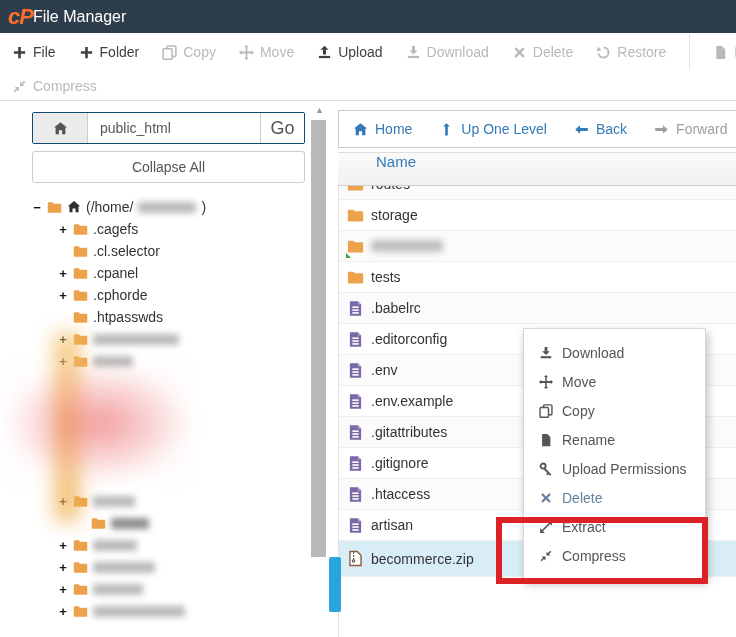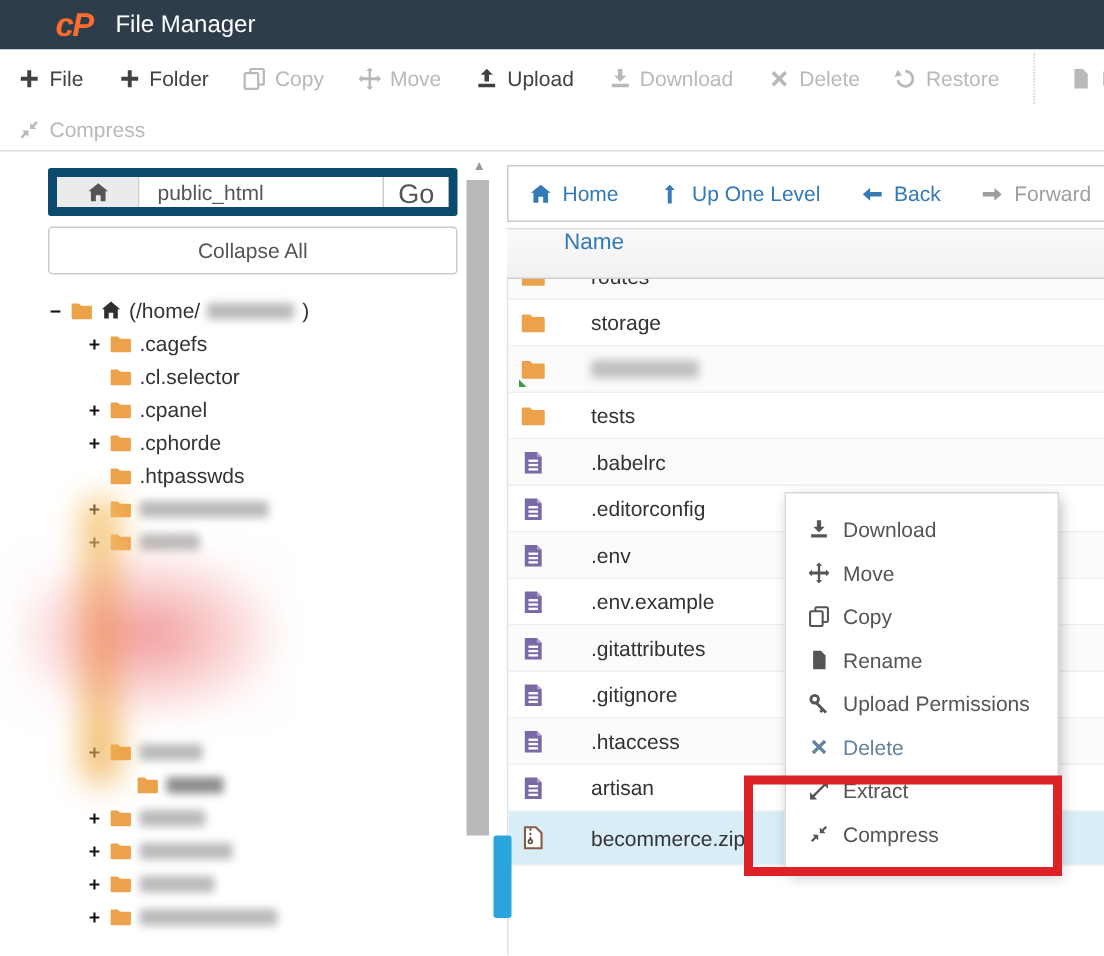--- a/index.html
+++ b/index.html
@@ -6,33 +6,33 @@
     --header-bg:#2e3d4c; --logo:#ff6c2c; --link:#337ab7; --folder:#eba24a;
     --doc:#7b68a6; --sel:#d9edf7; --red:#dc2127; --sblue:#2aa4dc;
   }
   *{box-sizing:border-box}
   html,body{margin:0;padding:0}
   body{width:736px;height:637px;position:relative;overflow:hidden;background:#fff;
        font-family:"Liberation Sans",sans-serif;color:#333;-webkit-font-smoothing:antialiased}
   .ic{width:15px;height:15px;flex:0 0 auto;vertical-align:-2px;fill:currentColor}
   
   .header{position:absolute;top:0;left:0;right:0;height:33px;background:var(--header-bg);
-          display:flex;align-items:center;padding-left:37px}
+          display:flex;align-items:center;padding-left:8px}
   .logo{color:var(--logo);font-weight:bold;font-style:italic;font-size:22px;letter-spacing:-1px}
-  .apptitle{color:#fff;font-size:16px;margin-left:15px}
+  .apptitle{color:#fff;font-size:16px;}
   
   .toolbar{position:absolute;top:33px;left:0;right:0;height:68px;background:#fff;border-bottom:1px solid #ddd}
   .tbrow1{position:absolute;top:0;left:0;right:0;height:38px;display:flex;align-items:center;padding-left:12px;gap:23px;overflow:hidden}
   .tbrow2{position:absolute;top:38px;left:0;right:0;height:30px;display:flex;align-items:center;padding-left:12px}
   .tbitem{font-size:14px;color:#414141;white-space:nowrap;display:flex;align-items:center;gap:6px;cursor:pointer}
   .tbitem.disabled{color:#b9b9b9}
   .tbdivider{height:34px;border-left:1px dotted #ccc}
   
   .sidebar{position:absolute;top:101px;left:0;width:310px;bottom:0;padding:11px 0 0 32px}
-  .pathgroup{display:flex;width:273px;height:32px;border:6px solid #0c4a6e;border-radius:2px;overflow:hidden;background:#fff}
+  .pathgroup{display:flex;width:273px;height:32px;border:1px solid #0c4a6e;border-radius:2px;overflow:hidden;background:#fff}
   .homebtn{width:55px;background:#ebebeb;border:none;border-right:1px solid #ccc;display:flex;align-items:center;justify-content:center;color:#555;cursor:pointer}
   .pathinput{flex:1;min-width:0;border:none;outline:none;padding:0 12px;font-size:14px;color:#555;font-family:inherit}
   .gobtn{width:44px;background:#fff;border:none;border-left:1px solid #ccc;font-size:18px;color:#555;cursor:pointer;font-family:inherit}
   .collapsebtn{display:block;width:273px;height:32px;margin-top:7px;background:#fff;border:1px solid #ccc;border-radius:3px;font-size:14px;color:#555;cursor:pointer;font-family:inherit}
   .tree{margin-top:13px;font-size:14px;color:#333}
   .tree-row{height:22px;display:flex;align-items:center;gap:5px;cursor:pointer;white-space:nowrap}
   .tree-row.child{margin-left:26px}
   .expander{width:10px;text-align:center;font-weight:bold;font-size:13px;color:#111}
   .th{width:14px;height:14px;color:#2f2f2f}
   .redact{display:inline-block;height:11px;background:#b9b9b9;border-radius:2px;filter:blur(3px)}
@@ -49,21 +49,21 @@
   
   .filepanel{position:absolute;left:338px;top:101px;right:0;bottom:0}
   .navbar{position:absolute;top:9px;left:0;right:-2px;height:38px;border:1px solid #ccc;background:#fff;
           display:flex;align-items:center;gap:27px;padding-left:14px;font-size:14px;overflow:hidden}
   .navitem{display:flex;align-items:center;gap:7px;color:var(--link);cursor:pointer;white-space:nowrap}
   .navitem.disabled{color:#9e9e9e}
   .namehdr{position:absolute;top:51px;left:0;right:0;height:34px;background:linear-gradient(#fafafa,#f1f1f1);
            border-top:1px solid #ddd;border-bottom:1px solid #ccc;display:flex;
            padding-left:38px;color:var(--link);font-size:15px}
   .rows{position:absolute;top:85px;left:0;right:0;bottom:0;overflow:hidden;border-left:1px solid #e2e2e2}
-  .row{height:31px;display:flex;align-items:center;gap:30px;padding-left:8px;font-size:14px;color:#333;
+  .row{height:31px;display:flex;align-items:center;gap:7px;padding-left:8px;font-size:14px;color:#333;
        border-bottom:1px solid #efefef;cursor:pointer;background:#fff}
   .row:nth-child(odd){background:#fbfbfb}
   .row.clipped{margin-top:-17px}
   .row.selected{background:var(--sel);height:36px}
   .fic{width:17px;height:17px;flex:0 0 auto;position:relative}
   .fic svg{width:17px;height:17px;display:block}
   .corner-gray{position:absolute;left:-1px;top:-1px;width:0;height:0;border-top:5px solid #8f8f8f;border-right:5px solid transparent}
   .corner-green{position:absolute;left:-1px;bottom:-3px;width:0;height:0;border-bottom:5px solid #3c9b44;border-right:5px solid transparent}
   .rowredact{display:inline-block;width:72px;height:12px;background:#c0c0c0;border-radius:2px;filter:blur(3px)}
   

